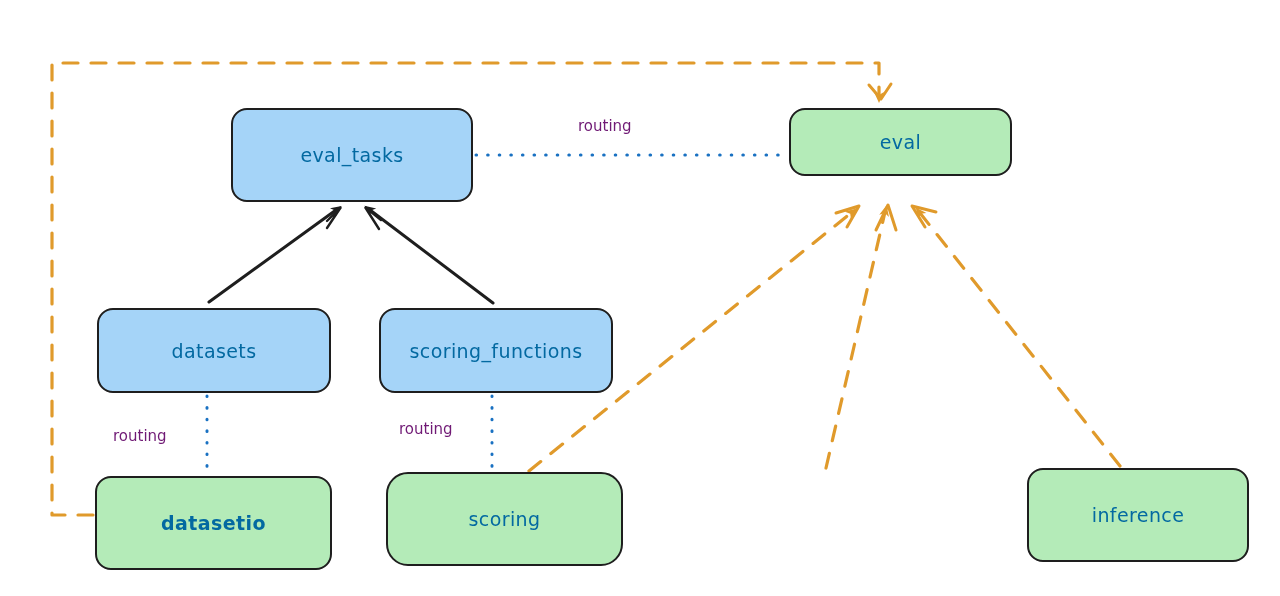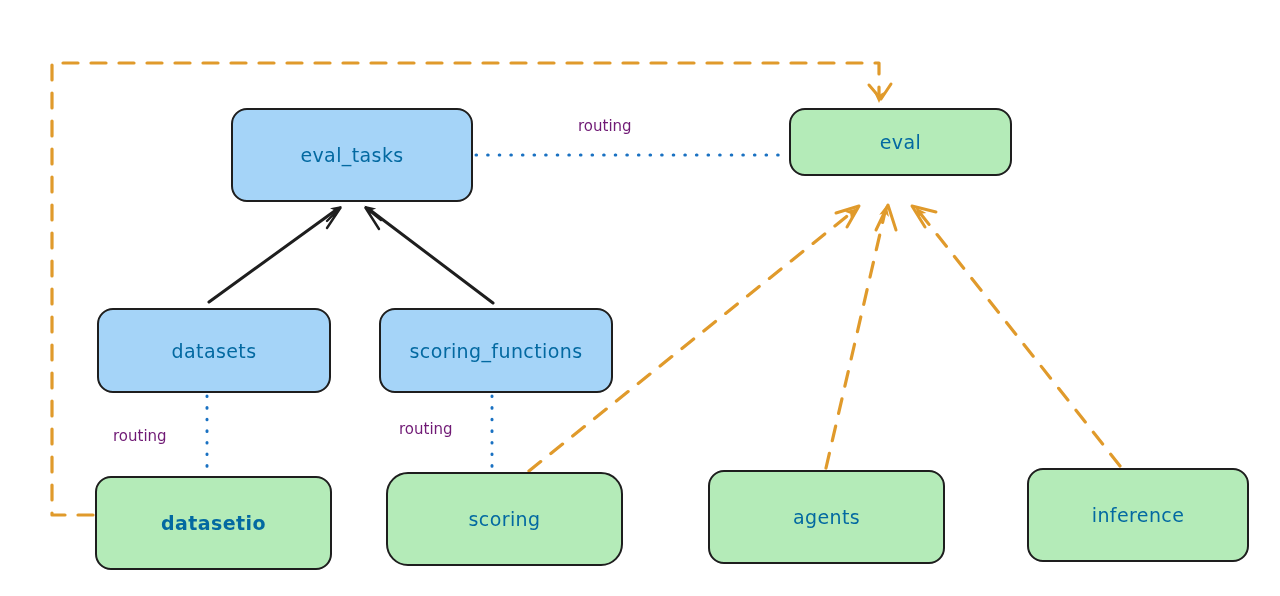--- a/index.html
+++ b/index.html
@@ -130,23 +130,20 @@
   </div>
 
   <div class="node green" style="left:95px; top:476px; width:237px; height:94px;font-weight:bold;">
     <span class="node-label">datasetio</span>
   </div>
 
   <div class="node green" style="left:386px; top:472px; width:237px; height:94px;border-radius:22px;">
     <span class="node-label">scoring</span>
   </div>
 
-  <div class="node green" style="left:708px; top:470px; width:237px; height:94px;">
-    <span class="node-label">agents</span>
-  </div>
 
   <div class="node green" style="left:1027px; top:468px; width:222px; height:94px;">
     <span class="node-label">inference</span>
   </div>
 
   <div class="edge-label" style="left:578px; top:117px;">routing</div>
 
   <div class="edge-label" style="left:113px; top:427px;">routing</div>
 
   <div class="edge-label" style="left:399px; top:420px;">routing</div>

